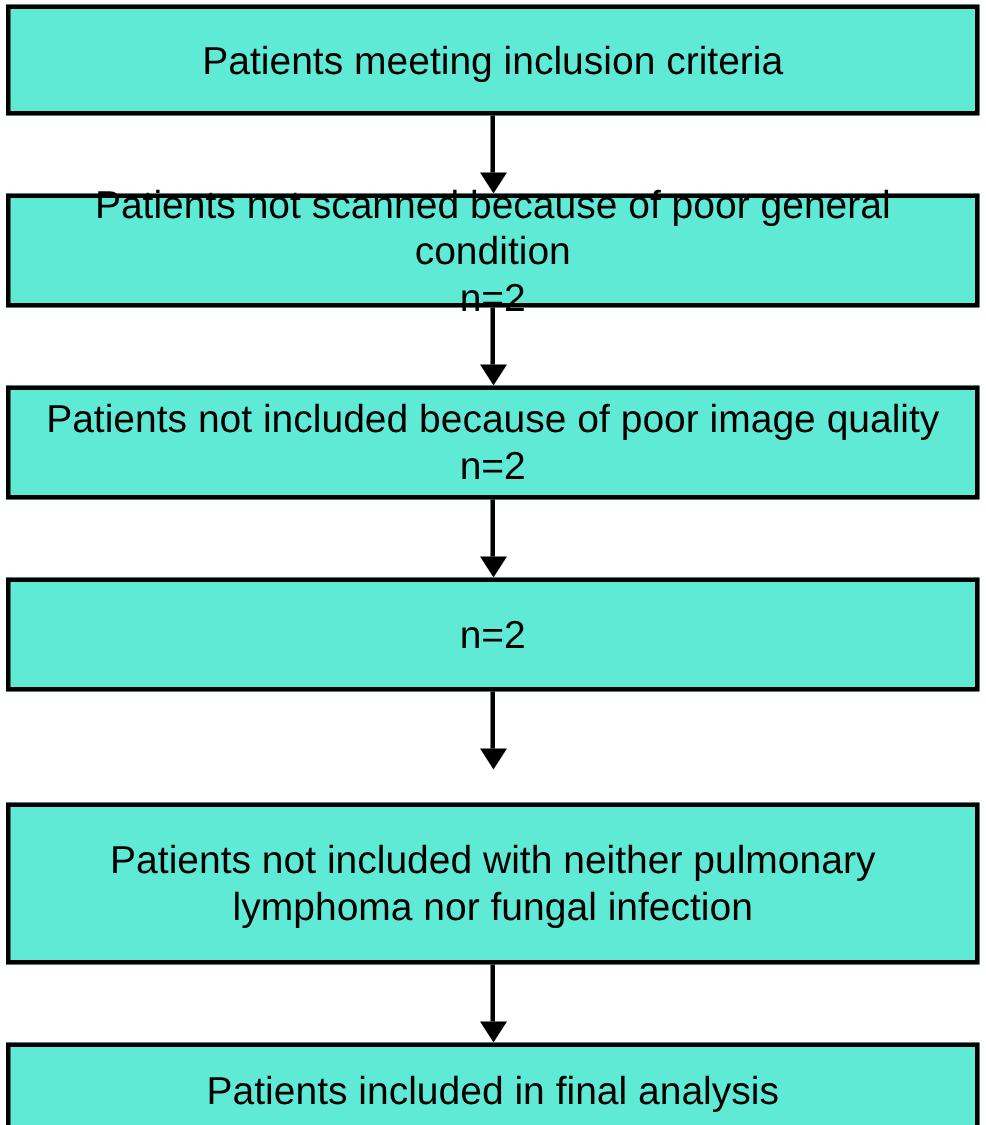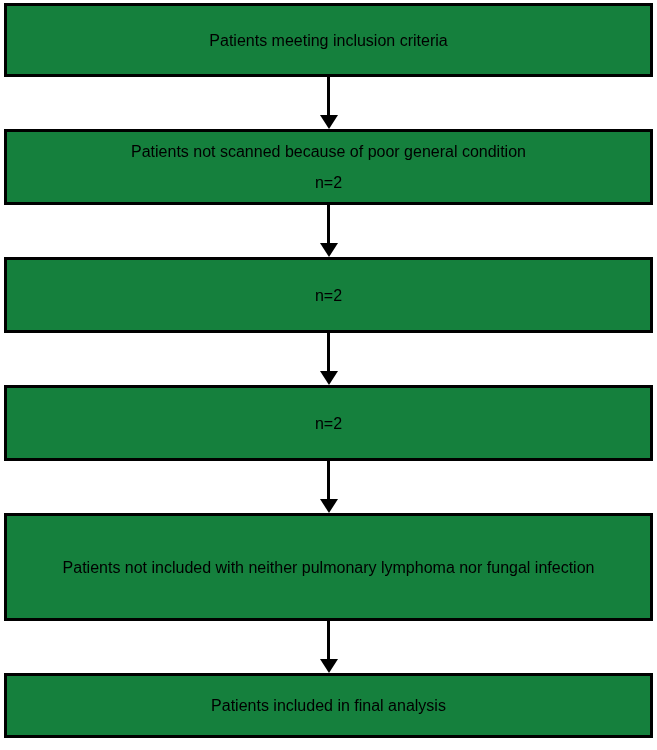--- a/index.html
+++ b/index.html
@@ -20,32 +20,32 @@
   }
   .flowchart {
     display: flex;
     flex-direction: column;
     align-items: stretch;
     width: 649px;
   }
   .flow-box {
     box-sizing: border-box;
     border: 3px solid #000000;
-    background: #15803d;
+    background: #5eead4;
     display: flex;
     flex-direction: column;
     justify-content: center;
     text-align: center;
-    font-size: 16px;
+    font-size: 26px;
     line-height: 31px;
     padding: 2px 8px;
   }
   .h74  { height: 74px; }
   .h76  { height: 76px; align-items: center; }
-  .h108 { height: 108px; }
+  .h108 { height: 108px; margin-top: 22px; }
   .h75  { height: 65px; }
   .flow-box .label,
   .flow-box .count {
     display: block;
   }
   .arrow {
     height: 52px;
     display: flex;
     flex-direction: column;
     align-items: center;
@@ -82,20 +82,21 @@
       <span class="label">Patients not scanned because of poor general condition</span>
       <span class="count">n=2</span>
     </div>
 
     <div class="arrow">
       <div class="shaft"></div>
       <div class="head"></div>
     </div>
 
     <div class="flow-box h76">
+      <span class="label">Patients not included because of poor image quality</span>
       <span class="count">n=2</span>
     </div>
 
     <div class="arrow">
       <div class="shaft"></div>
       <div class="head"></div>
     </div>
 
     <div class="flow-box h76">
       <span class="count">n=2</span>

